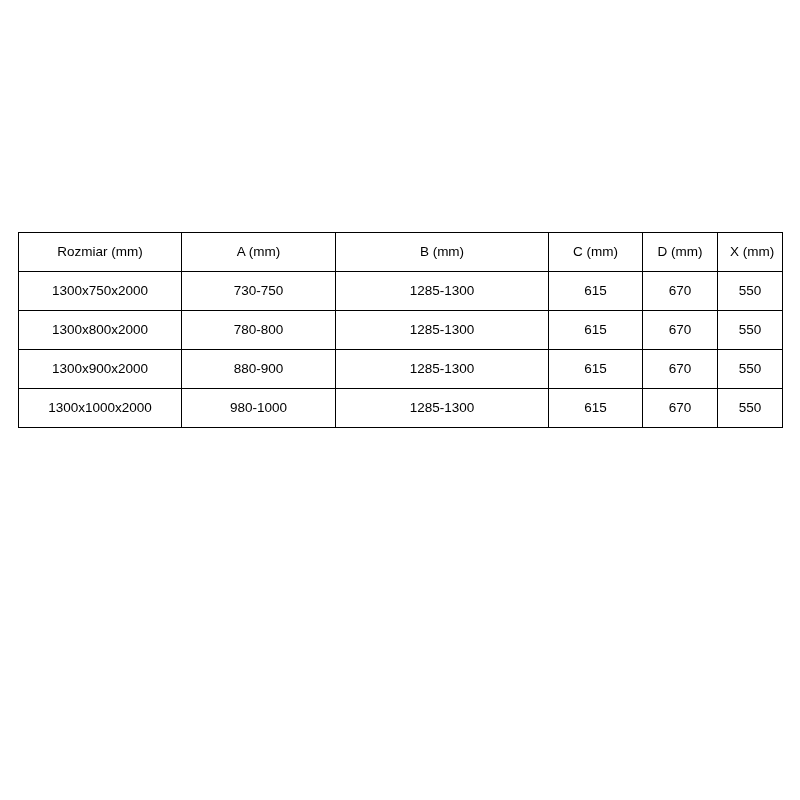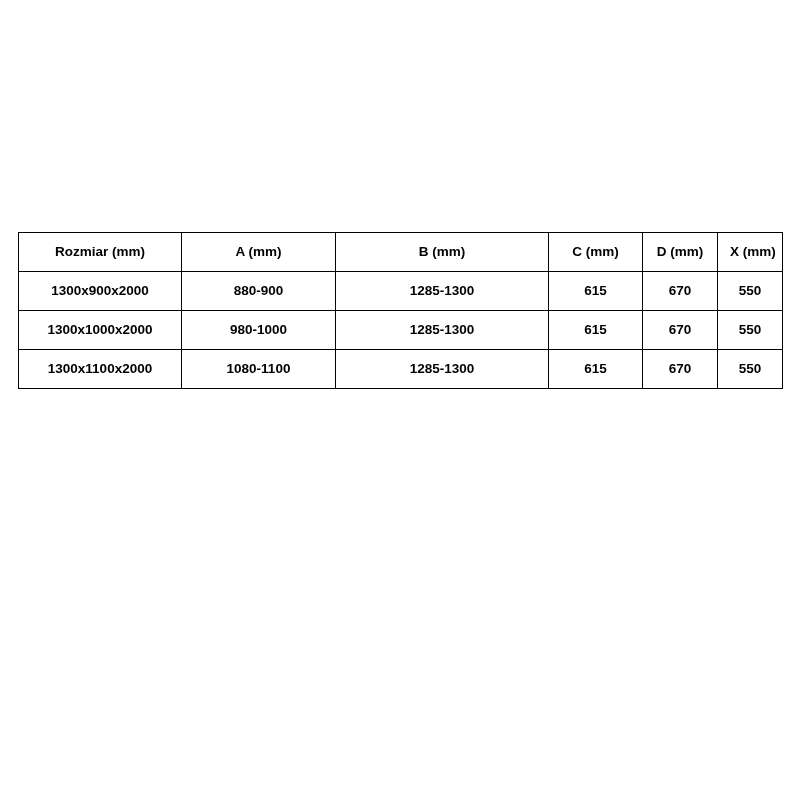--- a/index.html
+++ b/index.html
@@ -32,21 +32,21 @@
     border-collapse: collapse;
     width: 764px;
     table-layout: fixed;
   }
   table.size-table th,
   table.size-table td {
     border: 1px solid #000000;
     height: 38px;
     padding: 0 12px;
     font-size: 13.5px;
-    font-weight: bold;
+    font-weight: normal;
     text-align: center;
     vertical-align: middle;
     line-height: 1.1;
     background: #ffffff;
     white-space: nowrap;
     overflow: hidden;
   }
   table.size-table th {
     font-size: 13.5px;
   }
@@ -84,39 +84,47 @@
           <th class="col-rozmiar">Rozmiar (mm)</th>
           <th class="col-a">A (mm)</th>
           <th class="col-b">B (mm)</th>
           <th class="col-c">C (mm)</th>
           <th class="col-d">D (mm)</th>
           <th class="col-x">X (mm)</th>
         </tr>
       </thead>
       <tbody>
         <tr>
+          <td class="col-rozmiar">1300x750x2000</td>
+          <td class="col-a">730-750</td>
+          <td class="col-b">1285-1300</td>
+          <td class="col-c">615</td>
+          <td class="col-d">670</td>
+          <td class="col-x">550</td>
+        </tr>
+        <tr>
+          <td class="col-rozmiar">1300x800x2000</td>
+          <td class="col-a">780-800</td>
+          <td class="col-b">1285-1300</td>
+          <td class="col-c">615</td>
+          <td class="col-d">670</td>
+          <td class="col-x">550</td>
+        </tr>
+        <tr>
           <td class="col-rozmiar">1300x900x2000</td>
           <td class="col-a">880-900</td>
           <td class="col-b">1285-1300</td>
           <td class="col-c">615</td>
           <td class="col-d">670</td>
           <td class="col-x">550</td>
         </tr>
         <tr>
           <td class="col-rozmiar">1300x1000x2000</td>
           <td class="col-a">980-1000</td>
           <td class="col-b">1285-1300</td>
           <td class="col-c">615</td>
           <td class="col-d">670</td>
           <td class="col-x">550</td>
         </tr>
-        <tr>
-          <td class="col-rozmiar">1300x1100x2000</td>
-          <td class="col-a">1080-1100</td>
-          <td class="col-b">1285-1300</td>
-          <td class="col-c">615</td>
-          <td class="col-d">670</td>
-          <td class="col-x">550</td>
-        </tr>
       </tbody>
     </table>
   </div>
 </div>
 
 </body></html>

